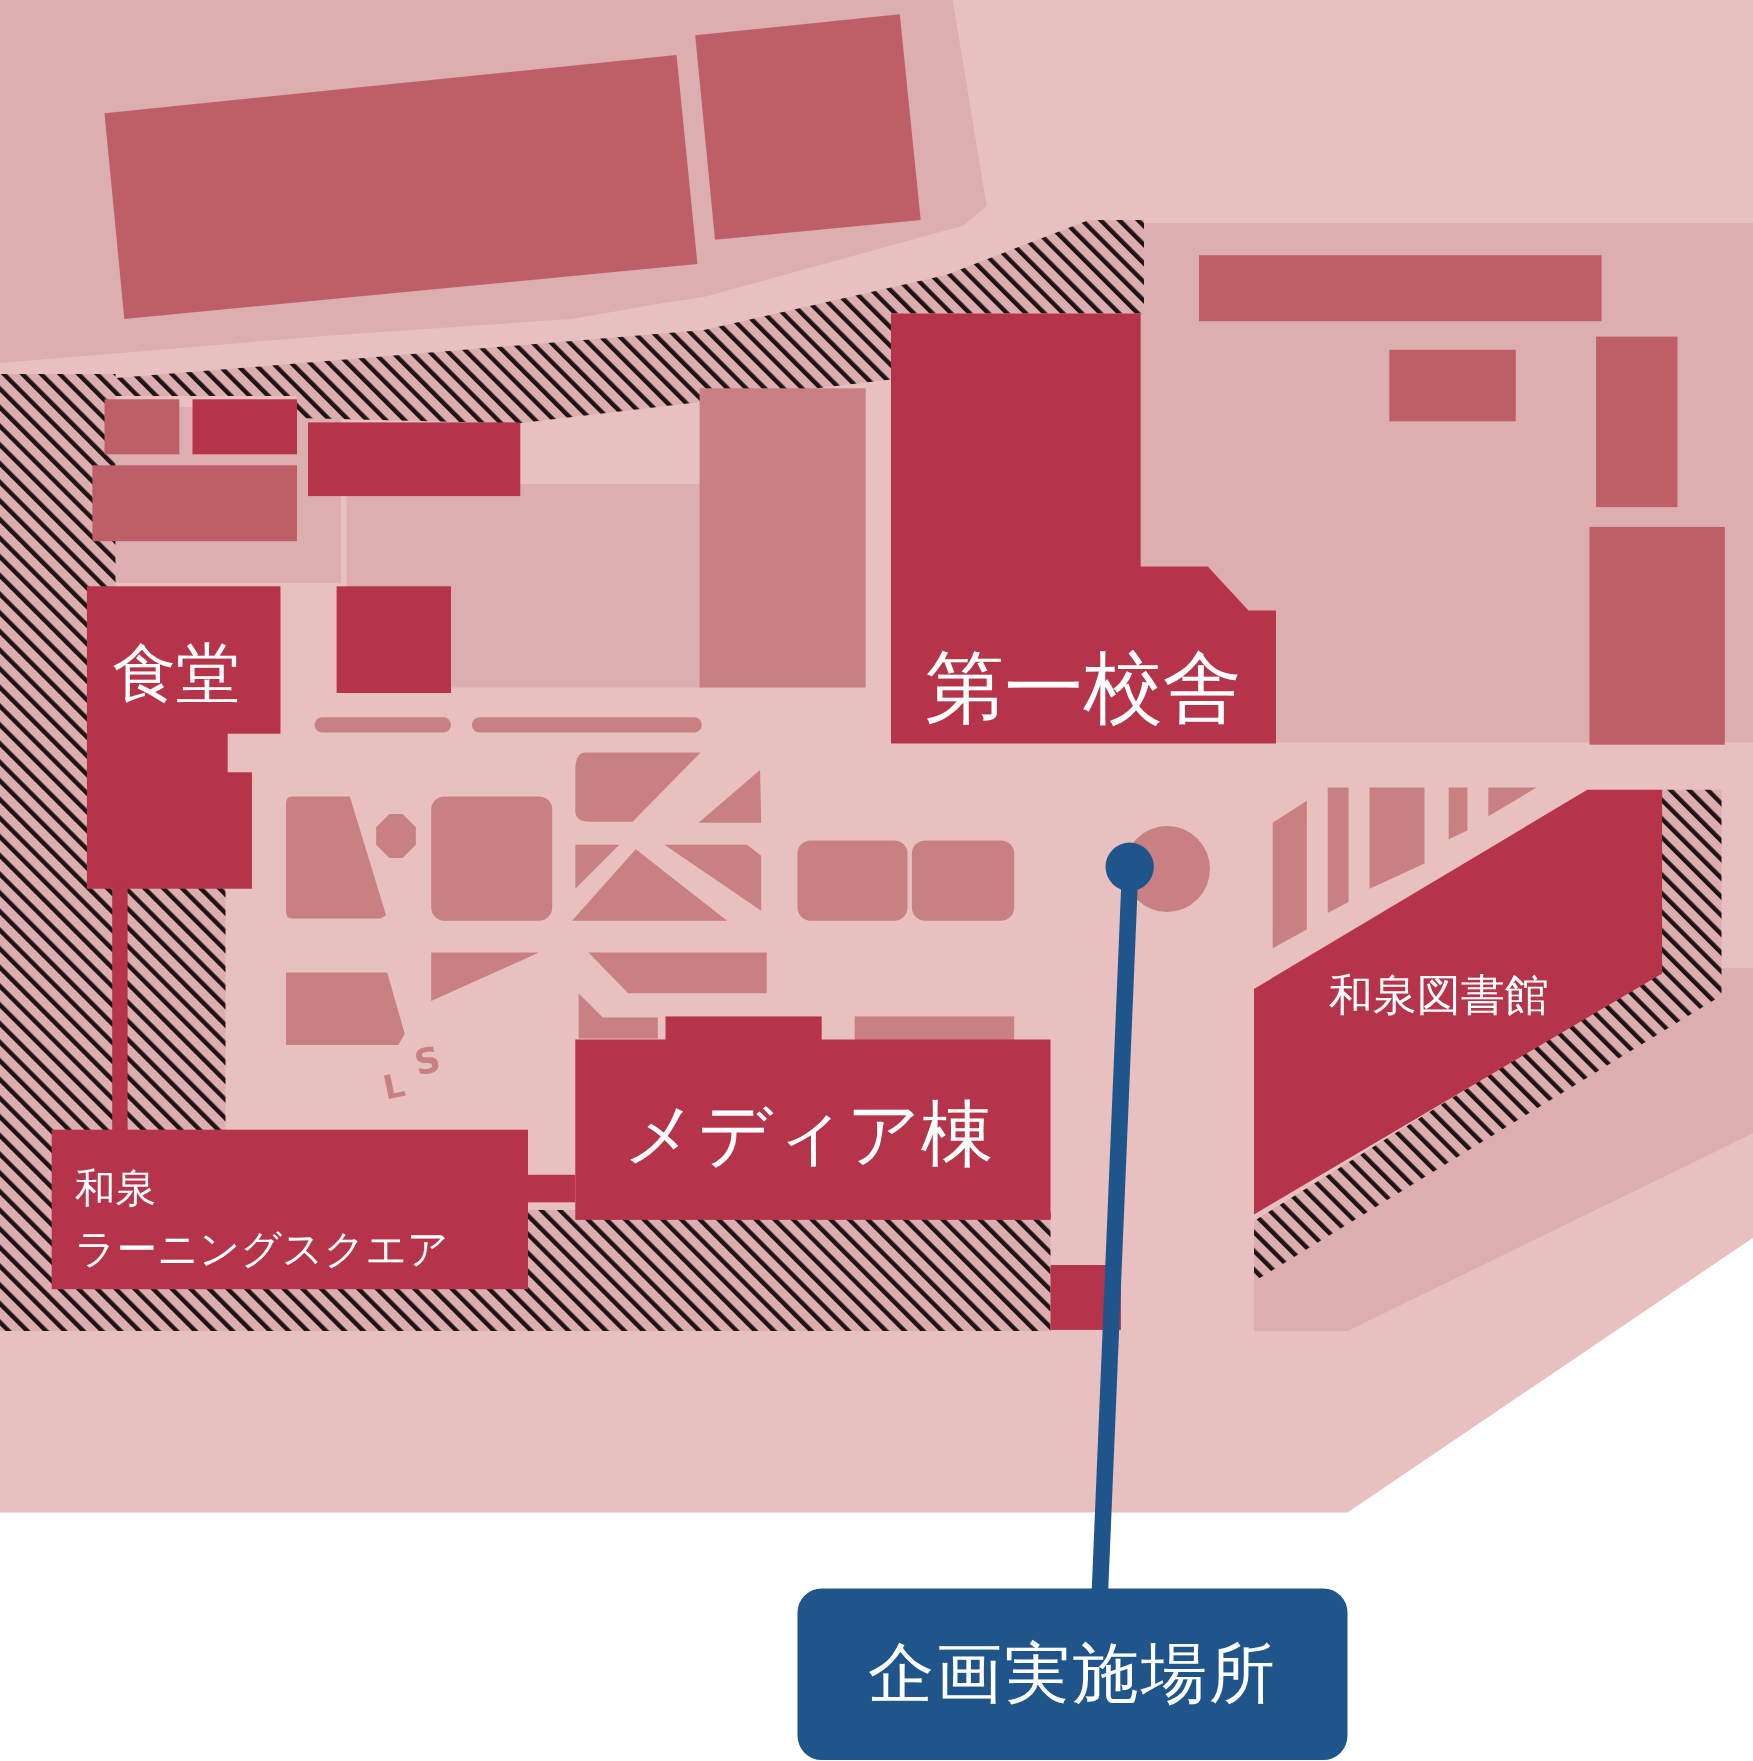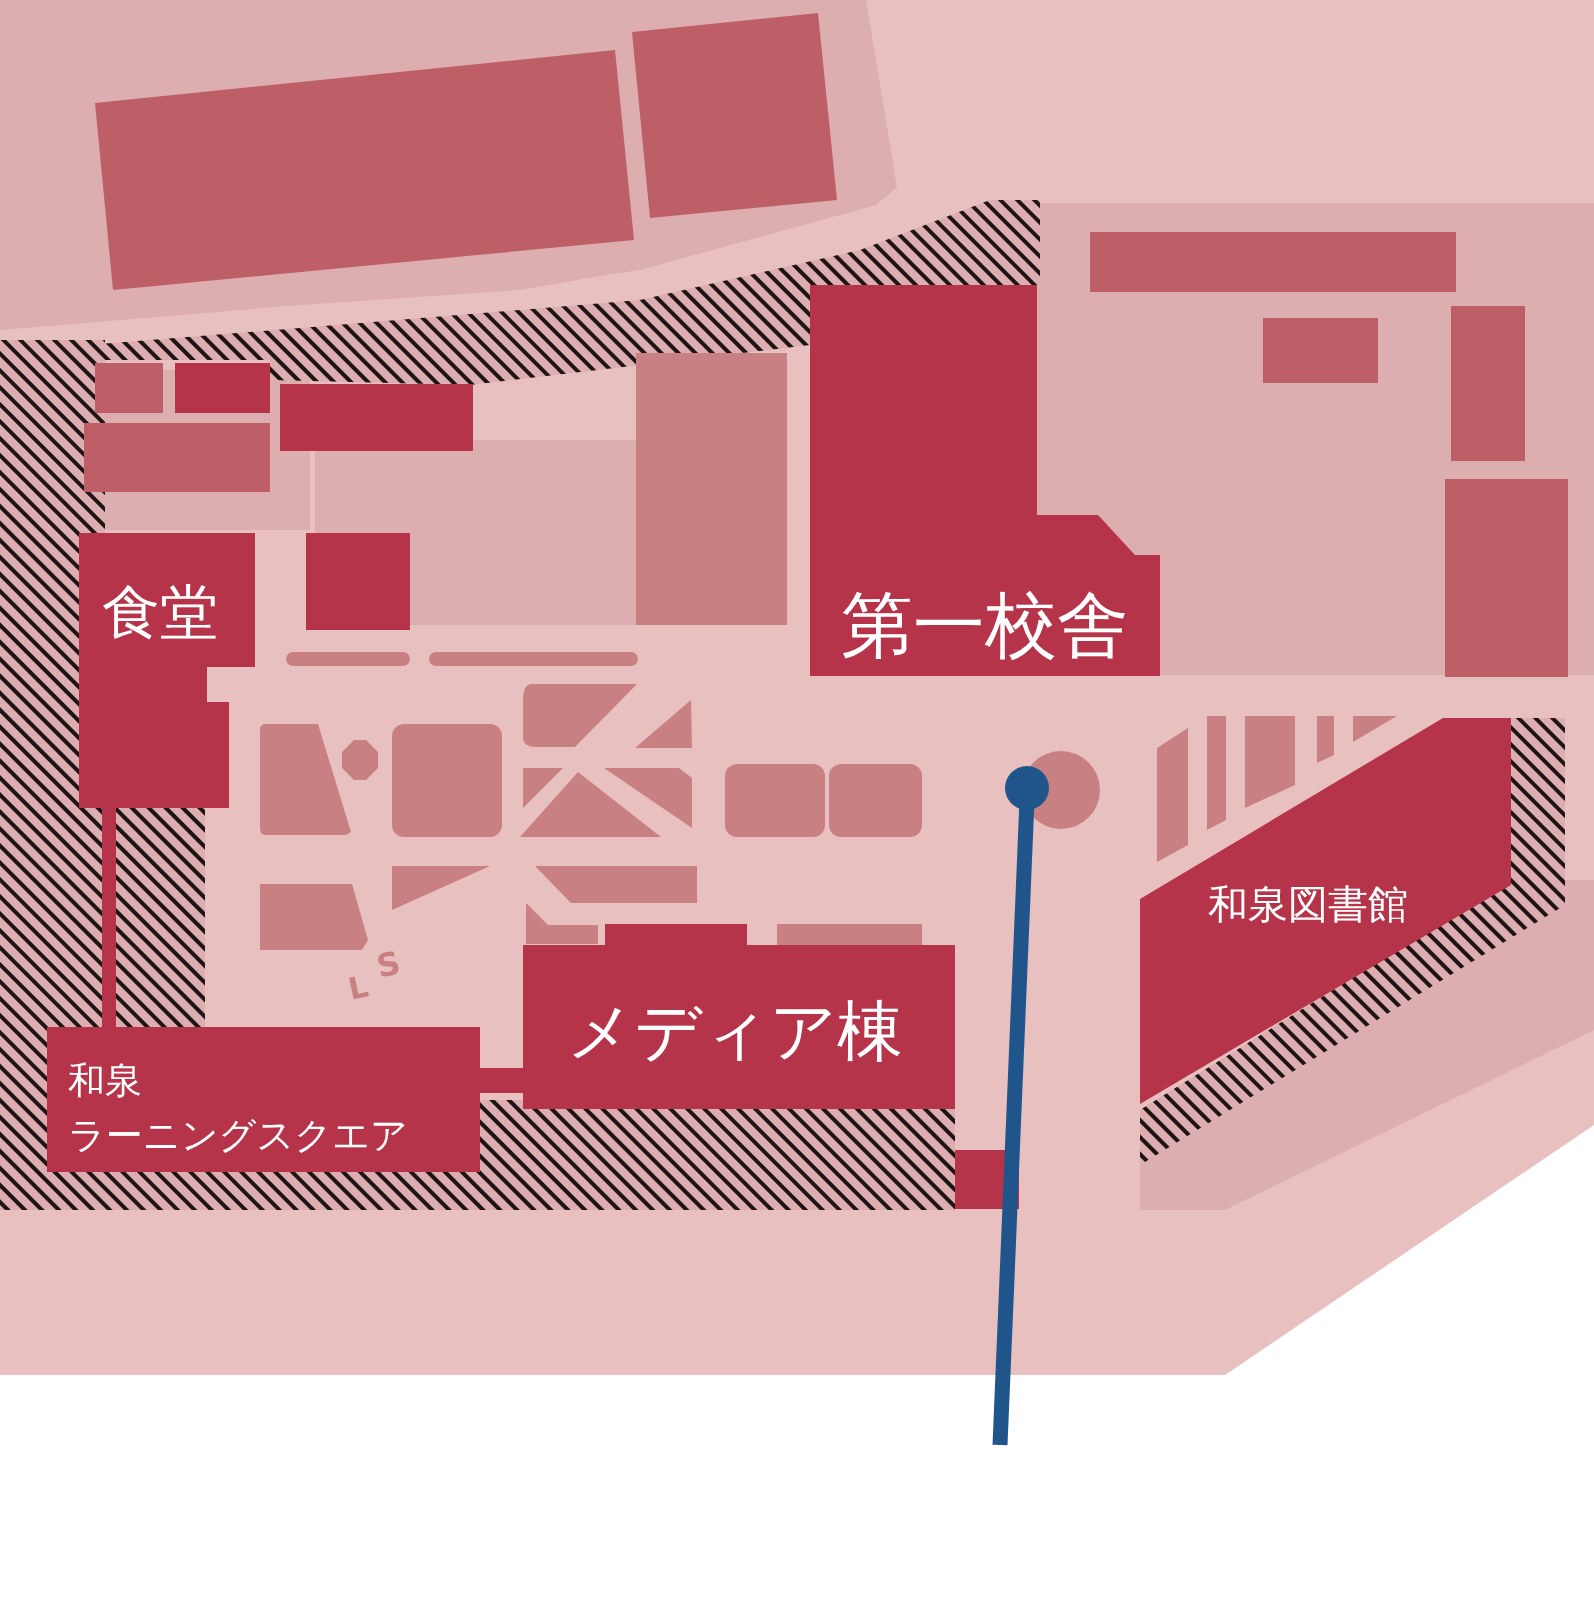--- a/index.html
+++ b/index.html
@@ -130,13 +130,16 @@
     <text x="348" y="998" font-size="30" font-weight="bold" fill="#c98082" font-family="DejaVu Sans, sans-serif" transform="rotate(-12 358 985)">L</text>
     <text x="377" y="976" font-size="32" font-weight="bold" fill="#c98082" font-family="DejaVu Sans, sans-serif" transform="rotate(-12 387 965)">S</text>
   </g>
 
   <g>
     <line x1="1027" y1="800" x2="1000" y2="1445" stroke="#20558c" stroke-width="15"></line>
     <circle cx="1027" cy="788" r="22" fill="#20558c"></circle>
   </g>
 </svg>
 
+<div class="callout">
+  <span>企画実施場所</span>
+</div>
 </div>
 
 </body></html>

